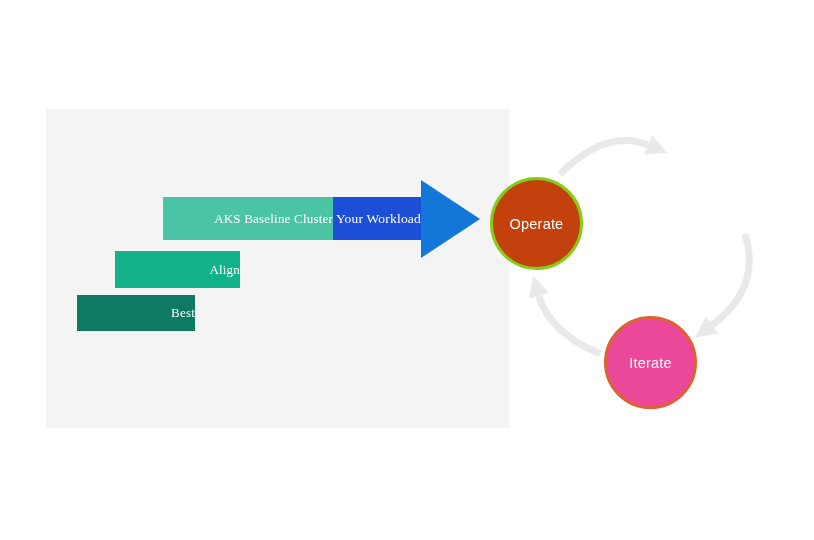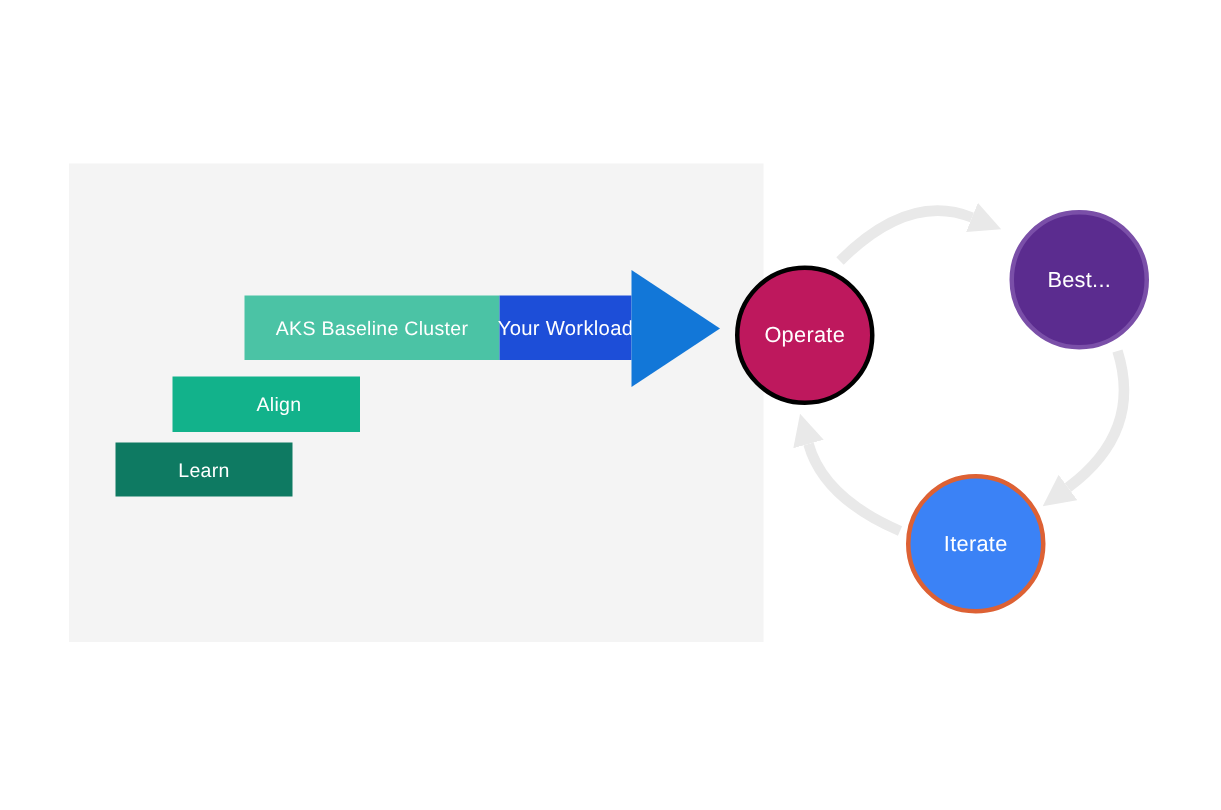--- a/index.html
+++ b/index.html
@@ -20,25 +20,26 @@
     left: 46px;
     top: 109px;
     width: 463px;
     height: 319px;
     background: #f4f4f4;
   }
   .bar {
     position: absolute;
     display: flex;
     align-items: center;
-    justify-content: center;
+    justify-content: flex-end;
     color: #ffffff;
     font-size: 13px;
     letter-spacing: 0.2px;
     white-space: nowrap;
+    font-family: Liberation Serif, serif;
   }
   .bar-aks {
     left: 163px;
     top: 197px;
     width: 170px;
     height: 43px;
     background: #4bc3a5;
   }
   .bar-workload {
     left: 333px;
@@ -83,33 +84,33 @@
     align-items: center;
     justify-content: center;
     color: #ffffff;
     font-size: 14.5px;
     letter-spacing: 0.2px;
     z-index: 2;
   }
   .node-operate {
     left: 490px;
     top: 177px;
-    background: #be185d;
-    border: 3px solid #000000;
+    background: #c2410c;
+    border: 3px solid #84cc16;
   }
   .node-best {
     left: 673px;
     top: 140px;
     background: #5b2c8f;
     border: 3px solid #7a4fa8;
   }
   .node-iterate {
     left: 604px;
     top: 316px;
-    background: #3b82f6;
+    background: #ec4899;
     border: 3px solid #dd6134;
   }
   .cycle-arrows {
     position: absolute;
     left: 0;
     top: 0;
     width: 814px;
     height: 540px;
     z-index: 1;
     pointer-events: none;
@@ -129,39 +130,36 @@
   <div class="bar bar-workload">
     <span>Your Workload</span>
   </div>
   <div class="workload-arrowhead"></div>
 
   <div class="bar bar-align">
     <span>Align</span>
   </div>
 
   <div class="bar bar-learn">
-    <span>Learn</span>
+    <span>Best</span>
   </div>
 
   <svg class="cycle-arrows" viewBox="0 0 814 540" xmlns="http://www.w3.org/2000/svg" aria-hidden="true">
     <defs>
       <marker id="arrowhead" viewBox="0 0 10 10" refX="0" refY="5" markerWidth="3" markerHeight="3" orient="auto">
         <path d="M 0 0 L 10 5 L 0 10 z" fill="#e9e9e9"></path>
       </marker>
     </defs>
     <path d="M 560 174 Q 606 128 648 145" fill="none" stroke="#e9e9e9" stroke-width="7" marker-end="url(#arrowhead)"></path>
     <path d="M 745 234 Q 762 288 712 325" fill="none" stroke="#e9e9e9" stroke-width="7" marker-end="url(#arrowhead)"></path>
     <path d="M 600 354 Q 549 332 539 296" fill="none" stroke="#e9e9e9" stroke-width="7" marker-end="url(#arrowhead)"></path>
   </svg>
 
   <div class="node node-operate">
     <span>Operate</span>
   </div>
 
-  <div class="node node-best">
-    <span>Best...</span>
-  </div>
 
   <div class="node node-iterate">
     <span>Iterate</span>
   </div>
 
 </div>
 
 </body></html>

